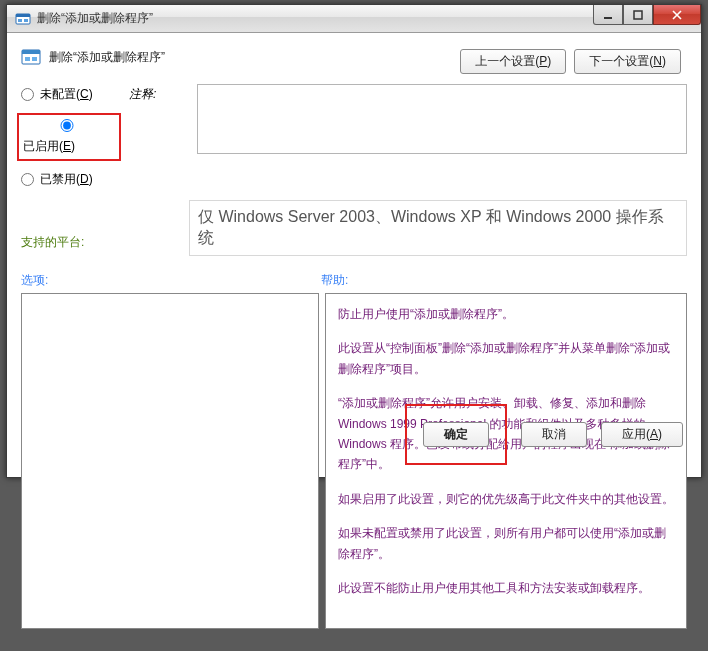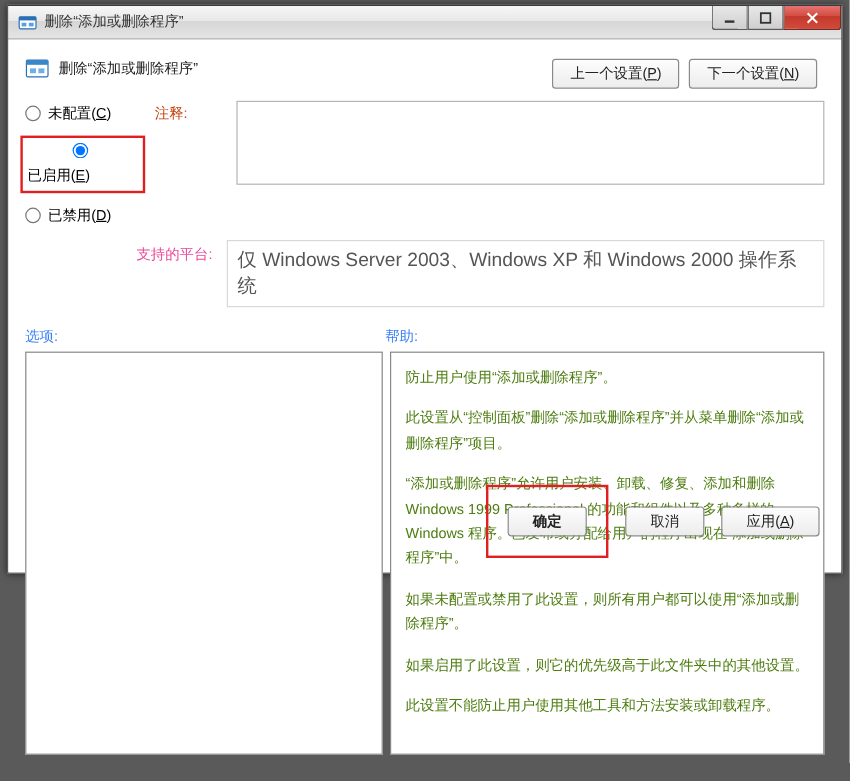--- a/index.html
+++ b/index.html
@@ -123,39 +123,39 @@
     gap:6px;
     cursor:pointer;
   }
   .radio-item input { margin:0; cursor:pointer; }
   .highlight-red {
     border: 2px solid #e02020;
     padding: 4px 8px 4px 4px;
     margin-left:-4px;
     flex-direction:column;
   }
-  .label-col { color:#c2410c; padding-top:2px; white-space:nowrap; }
+  .label-col { color:#000000; padding-top:2px; white-space:nowrap;font-style:italic; }
   .comment-box {
     width:100%;
     height:70px;
     border:1px solid #b5b5b5;
     background:#fff;
     resize:none;
     font-family:inherit;
     font-size:12px;
     padding:4px;
   }
   .platform-row {
     display:grid;
     grid-template-columns: 160px 1fr;
     column-gap:8px;
     margin-top:12px;
     align-items:start;
   }
-  .platform-label { text-align:right; padding-right:4px; color:#ec4899; padding-top:4px; }
+  .platform-label { text-align:left; padding-right:4px; color:#4d7c0f; padding-top:4px;margin-top:30px; }
   .platform-box {
     border:1px solid #d8d8d8;
     background:#fff;
     padding:6px 8px;
     min-height:40px;
     color:#555;
     font-size:16px;
   }
   .lower-labels {
     display:grid;
@@ -170,21 +170,21 @@
     column-gap:6px;
     margin-top:4px;
     height: 336px;
   }
   .panel {
     border:1px solid #888;
     background:#fff;
     padding:10px 12px;
     overflow-y:auto;
     font-size:12px;
-    color:#4d7c0f;
+    color:#701a75;
     line-height:1.7;
   }
   .panel p { margin:0 0 14px 0; }
   .footer {
     position:absolute;
     bottom:12px;
     right:18px;
     display:flex;
     gap:14px;
     align-items:center;
@@ -280,22 +280,22 @@
       <div>选项:</div>
       <div>帮助:</div>
     </div>
 
     <div class="panels">
       <div class="panel"></div>
       <div class="panel" id="help-panel">
           <p>防止用户使用“添加或删除程序”。</p>
           <p>此设置从“控制面板”删除“添加或删除程序”并从菜单删除“添加或删除程序”项目。</p>
           <p>“添加或删除程序”允许用户安装、卸载、修复、添加和删除 Windows 1999 Professional 的功能和组件以及多种多样的 Windows 程序。已发布或分配给用户的程序出现在“添加或删除程序”中。</p>
+          <p>如果启用了此设置，则它的优先级高于此文件夹中的其他设置。</p>
           <p>如果未配置或禁用了此设置，则所有用户都可以使用“添加或删除程序”。</p>
-          <p>如果启用了此设置，则它的优先级高于此文件夹中的其他设置。</p>
           <p>此设置不能防止用户使用其他工具和方法安装或卸载程序。</p>
         </div>
     </div>
 
     <div class="footer">
       <span class="highlight-ok">
         <button class="btn">确定</button>
       </span>
       <button class="btn">取消</button>
       <button class="btn">应用(<span class="underline">A</span>)</button>

